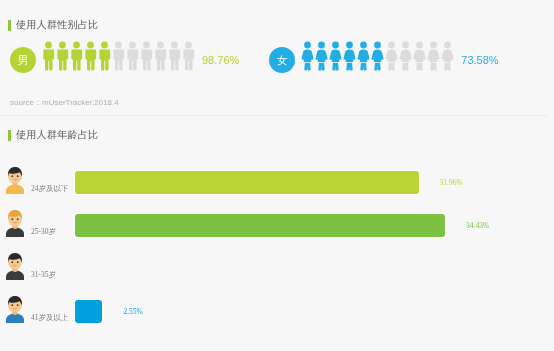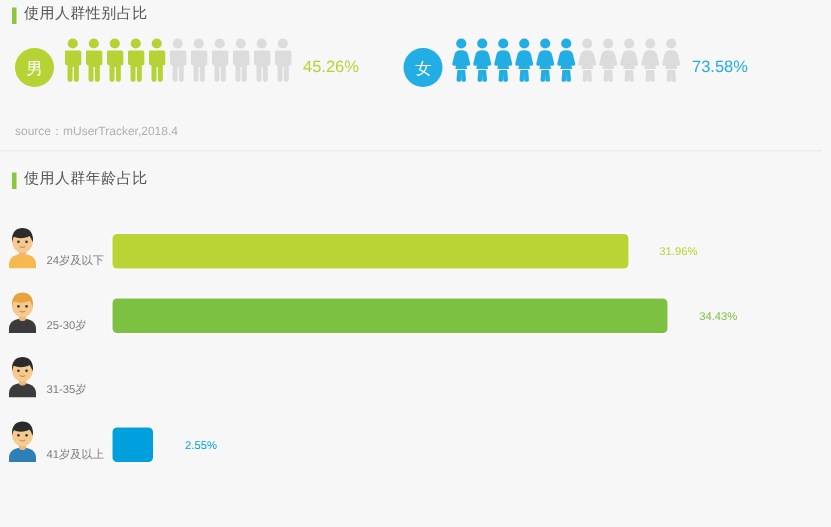--- a/index.html
+++ b/index.html
@@ -10,21 +10,21 @@
     -webkit-font-smoothing:antialiased;
   }
   .panel{background:#f7f7f7;position:relative;}
 
   
   .sec-head{display:flex;align-items:center;height:20px;padding-left:8px;}
   .sec-accent{width:3px;height:11px;background:#8cc63e;margin-right:5px;border-radius:0;}
   .sec-title{font-size:10px;color:#555;letter-spacing:.3px;line-height:1;}
 
   
-  #gender-section{padding-top:0;}
+  #gender-section{padding-top:15px;}
   .gender-rows{display:flex;align-items:center;height:42px;padding-left:10px;margin-top:4px;}
   .gender-group{display:flex;align-items:center;}
   .badge{
     width:26px;height:26px;border-radius:50%;
     display:flex;align-items:center;justify-content:center;
     color:#fff;font-size:11px;margin-right:6px;flex:none;
   }
   .badge.male{background:#b5d334;}
   .badge.female{background:#23ade5;}
   .people{display:flex;align-items:flex-end;gap:1px;height:30px;}
@@ -32,21 +32,21 @@
   .pct.male{color:#b5d334;}
   .pct.female{color:#23ade5;}
   .gender-gap{width:30px;}
 
   .source{
     font-size:8px;color:#b0b0b0;padding-left:10px;margin-top:16px;
     border-bottom:1px solid #ececec;padding-bottom:7px;margin-right:6px;
   }
 
   
-  #age-section{padding-top:9px;}
+  #age-section{padding-top:9px;font-family:Liberation Serif, serif;}
   .age-list{margin-top:6px;}
   .age-row{display:flex;align-items:flex-end;height:43px;padding-left:2px;}
   .avatar{width:26px;height:30px;flex:none;position:relative;}
   .age-label{font-size:7.5px;color:#7b7b7b;width:44px;margin-left:3px;white-space:nowrap;}
   .bar-wrap{display:flex;align-items:center;flex:1;}
   .bar{height:23px;border-radius:3px;box-shadow:0 0 0 1px rgba(255,255,255,.9);}
   .bar-val{font-size:7.5px;margin-left:21px;white-space:nowrap;}
 </style>
 </head>
 <body>
@@ -102,21 +102,21 @@
               </svg></span>
             <span><svg width="13" height="30" viewBox="0 0 13 30">
                 <circle cx="6.5" cy="4" r="3.4" fill="#dcdcdc"></circle>
                 <path d="M2.1 8.6h8.8c.75 0 1.3.6 1.3 1.35v7.3c0 .7-.45 1.2-1.05 1.2h-.6v9.6c0 .85-.5 1.4-1.25 1.4h-.9c-.7 0-1.15-.5-1.15-1.25v-8.5h-.9v8.5c0 .75-.45 1.25-1.15 1.25h-.9C3.5 29.45 3 28.9 3 28.05v-9.6h-.6c-.6 0-1.05-.5-1.05-1.2V9.95C1.35 9.2 1.35 8.6 2.1 8.6z" fill="#dcdcdc"></path>
               </svg></span>
             <span><svg width="13" height="30" viewBox="0 0 13 30">
                 <circle cx="6.5" cy="4" r="3.4" fill="#dcdcdc"></circle>
                 <path d="M2.1 8.6h8.8c.75 0 1.3.6 1.3 1.35v7.3c0 .7-.45 1.2-1.05 1.2h-.6v9.6c0 .85-.5 1.4-1.25 1.4h-.9c-.7 0-1.15-.5-1.15-1.25v-8.5h-.9v8.5c0 .75-.45 1.25-1.15 1.25h-.9C3.5 29.45 3 28.9 3 28.05v-9.6h-.6c-.6 0-1.05-.5-1.05-1.2V9.95C1.35 9.2 1.35 8.6 2.1 8.6z" fill="#dcdcdc"></path>
               </svg></span>
           </span>
-        <span class="pct male">45.26%</span>
+        <span class="pct male">98.76%</span>
       </div>
 
       <div class="gender-gap"></div>
 
       <div class="gender-group">
         <span class="badge female">女</span>
         <span class="people" id="female-people">
             <span><svg width="13" height="30" viewBox="0 0 13 30">
                 <circle cx="6.5" cy="4" r="3.4" fill="#23ade5"></circle>
                 <path d="M6.5 8.5c2.6 0 4 1 4.45 2.7l1.5 6.1c.2.85-.3 1.45-1.05 1.45H9.9l.6 2.2H2.5l.6-2.2H1.6c-.75 0-1.25-.6-1.05-1.45l1.5-6.1C2.5 9.5 3.9 8.5 6.5 8.5z" fill="#23ade5"></path>

